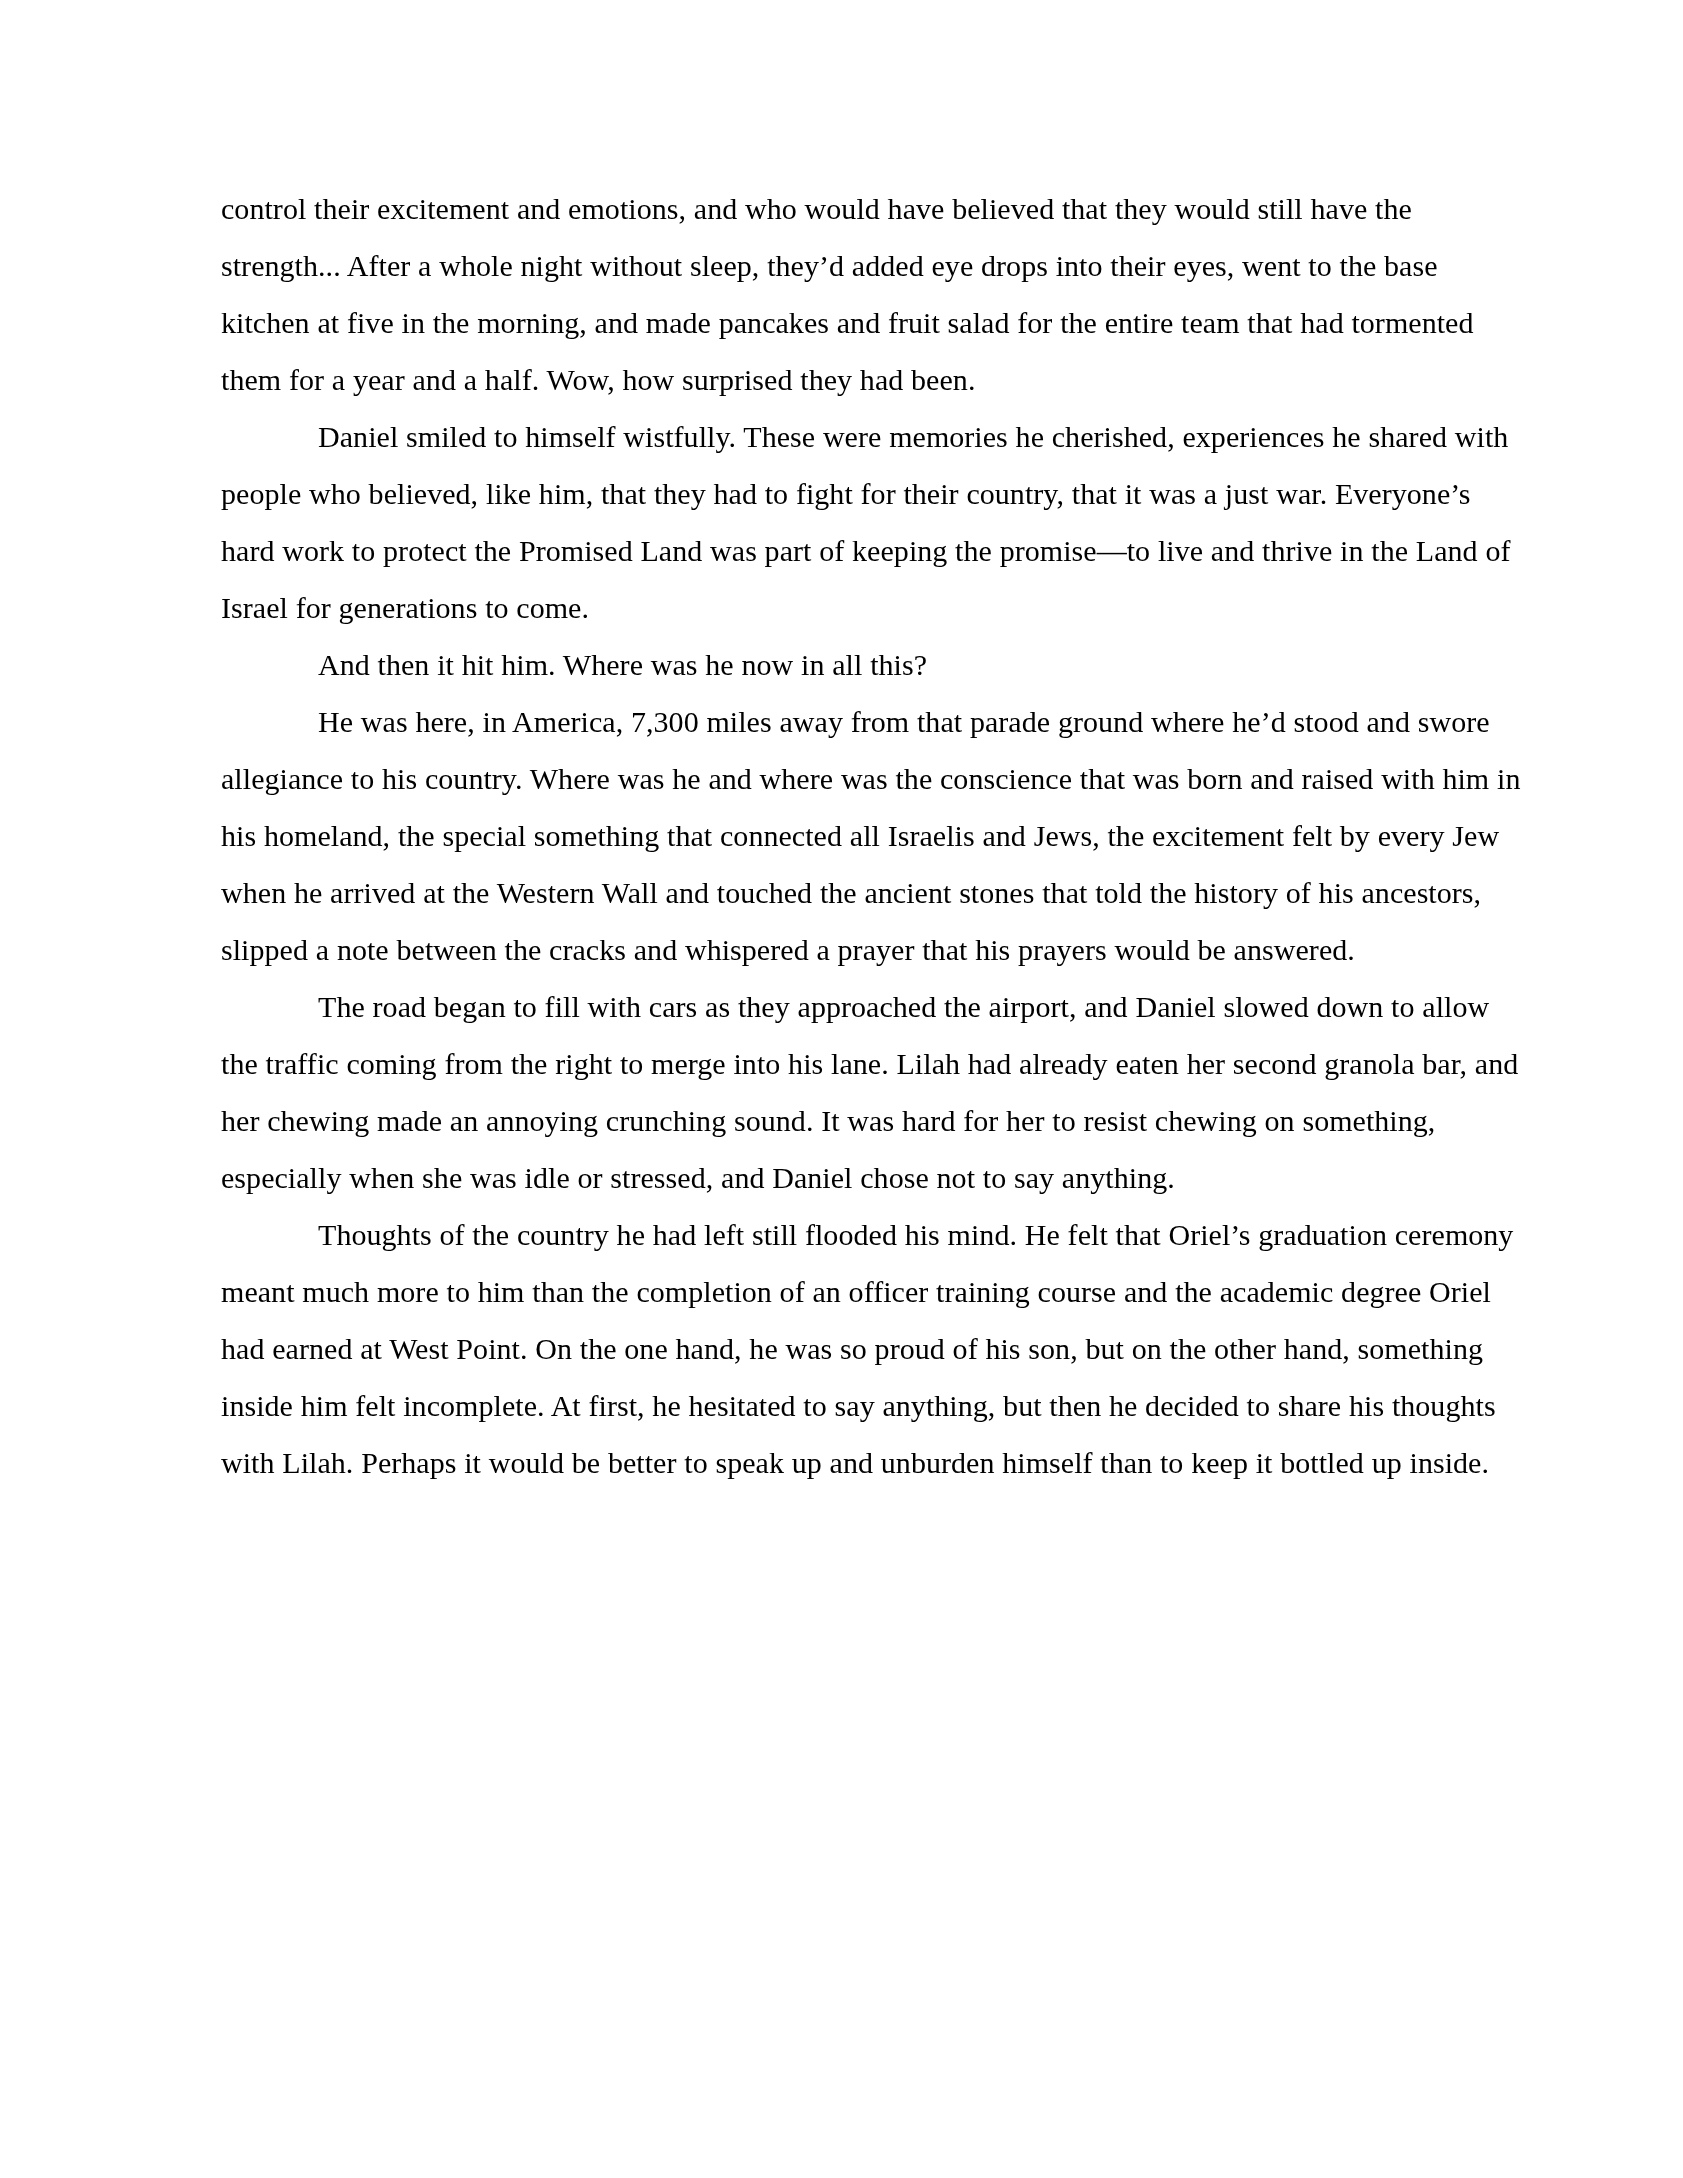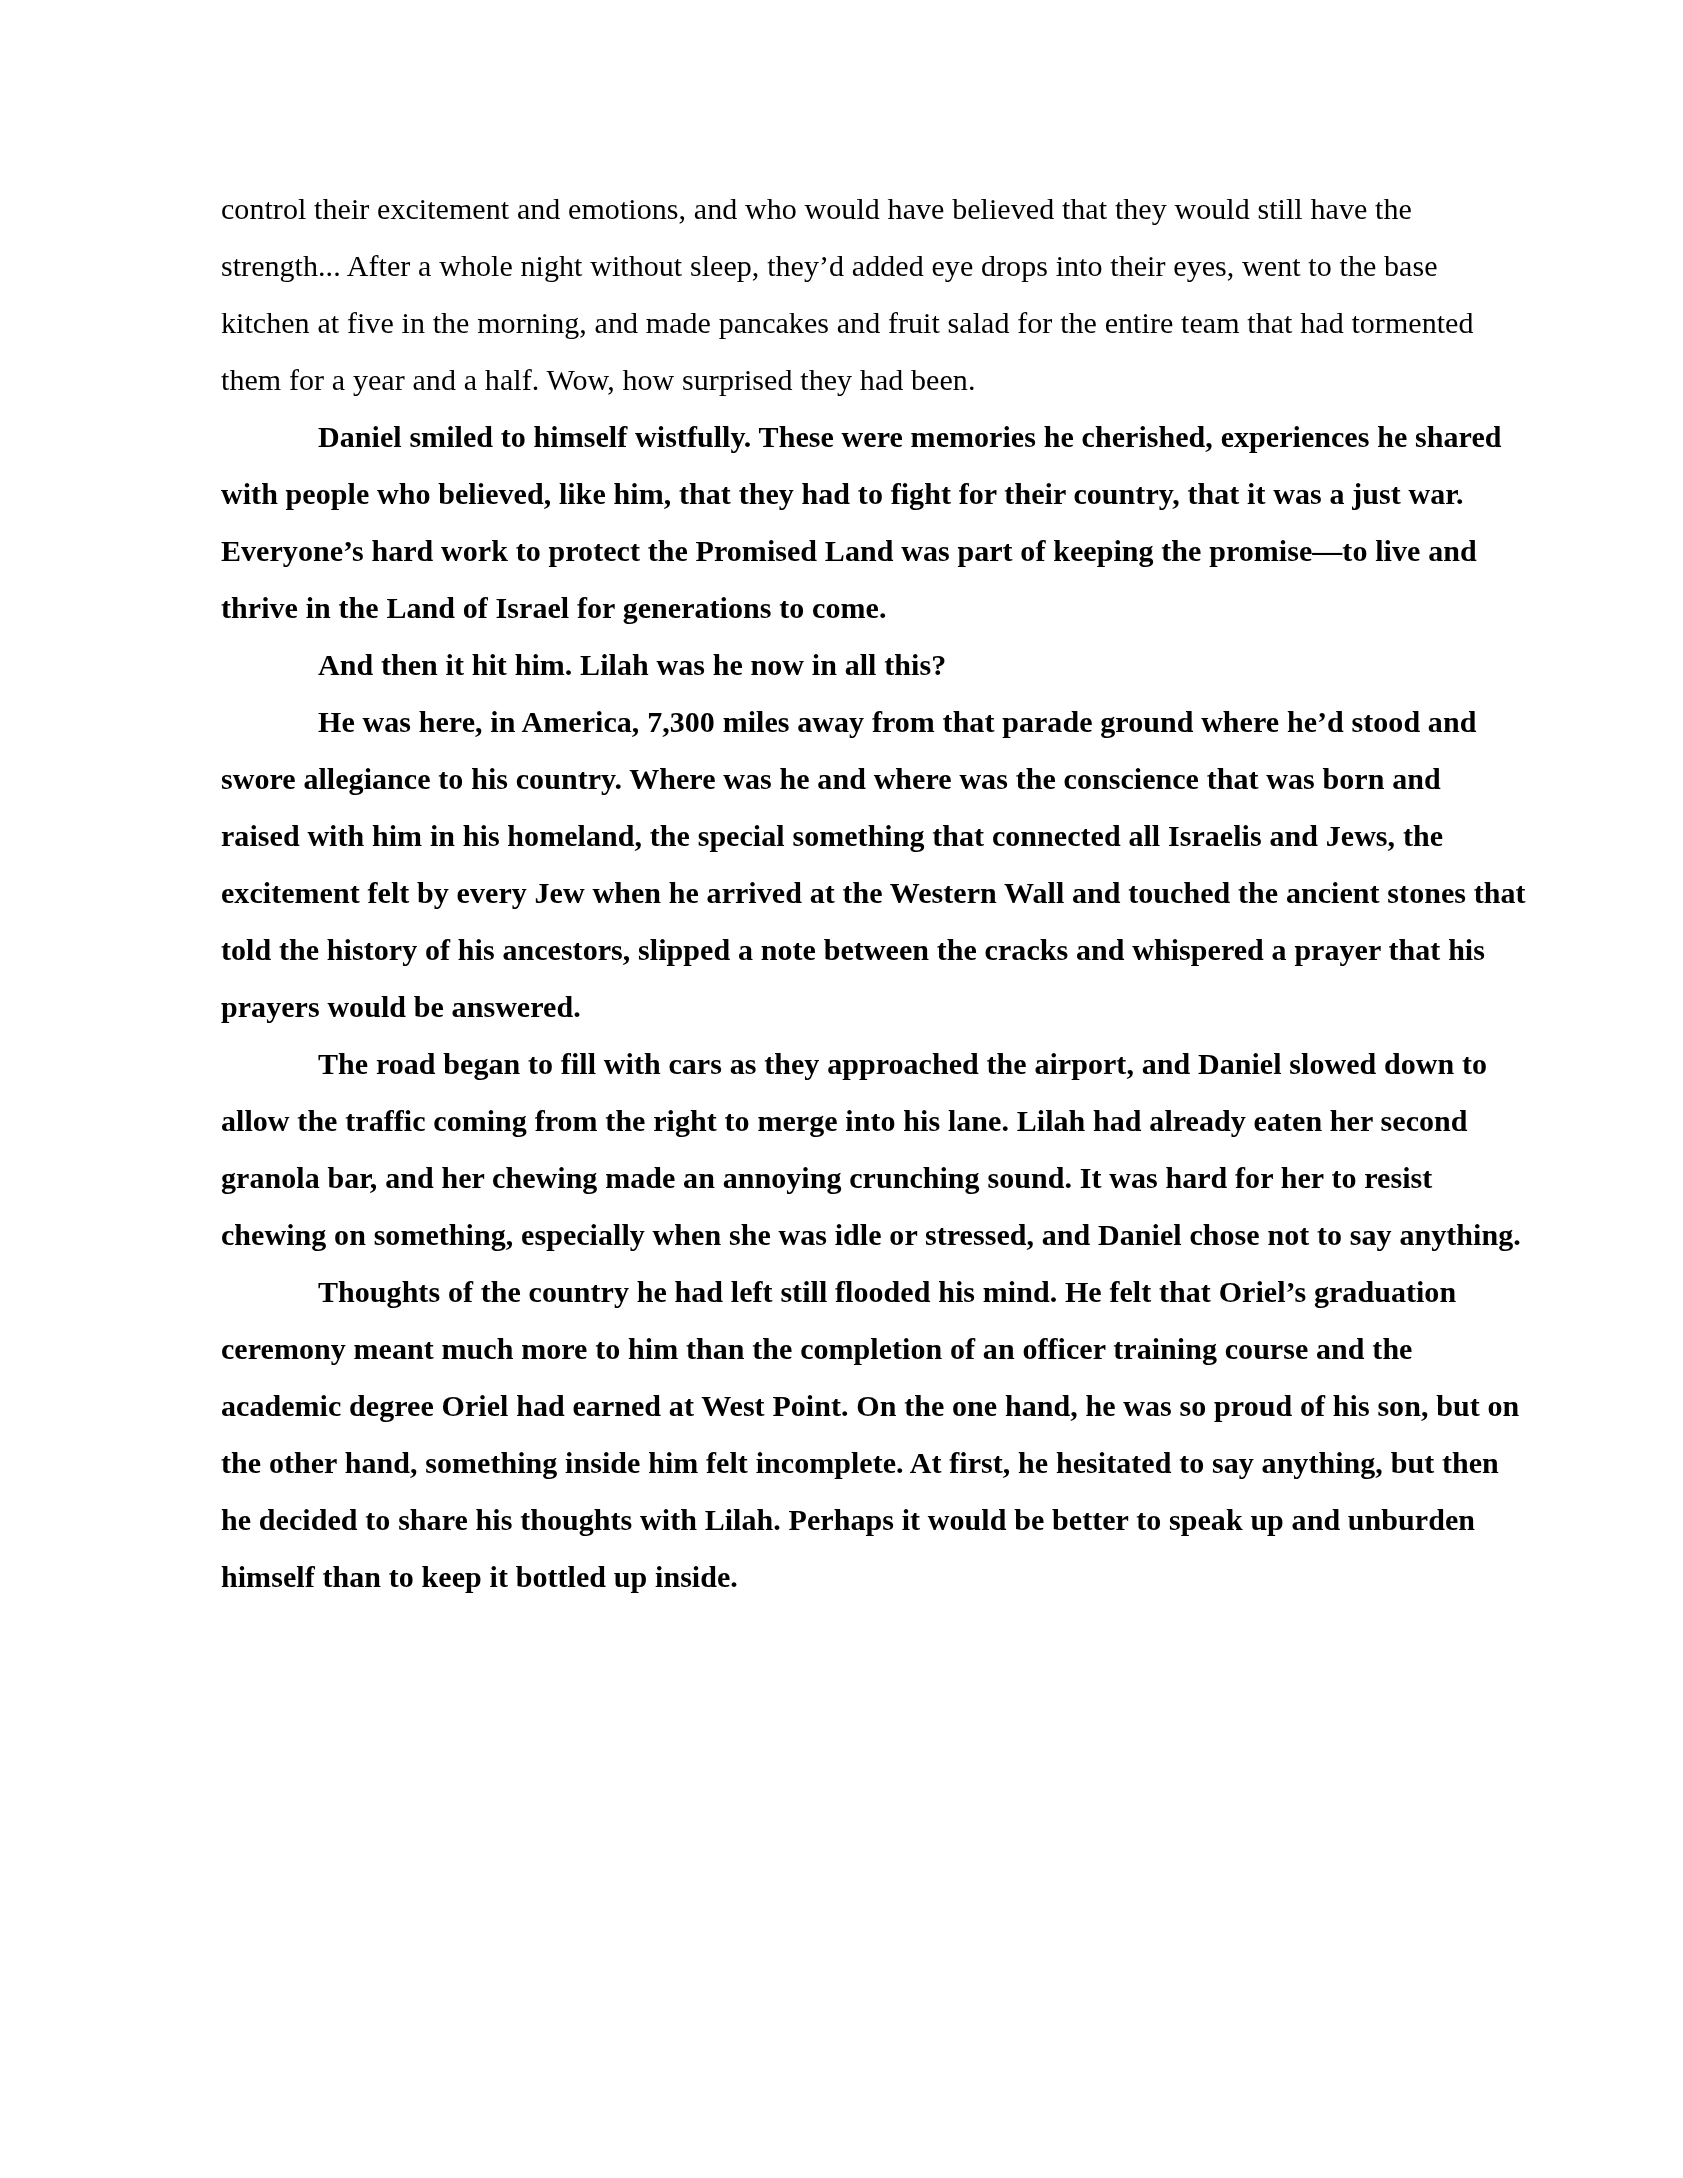--- a/index.html
+++ b/index.html
@@ -35,34 +35,33 @@
     text-indent: 0;
     letter-spacing: 0.05px;
     word-spacing: 0.2px;
     -webkit-font-smoothing: antialiased;
   }
   p.body-paragraph.indented {
     text-indent: 97px;
   }
   p.body-paragraph + p.body-paragraph {
     margin-top: 0;
-    font-weight: bold;
   }
 </style>
 </head>
 <body>
 
 <div class="page">
   <div class="text-column">
 
     <p class="body-paragraph">control their excitement and emotions, and who would have believed that they would still have the strength... After a whole night without sleep, they’d added eye drops into their eyes, went to the base kitchen at five in the morning, and made pancakes and fruit salad for the entire team that had tormented them for a year and a half. Wow, how surprised they had been.</p>
 
     <p class="body-paragraph indented">Daniel smiled to himself wistfully. These were memories he cherished, experiences he shared with people who believed, like him, that they had to fight for their country, that it was a just war. Everyone’s hard work to protect the Promised Land was part of keeping the promise—to live and thrive in the Land of Israel for generations to come.</p>
 
-    <p class="body-paragraph indented">And then it hit him. Lilah was he now in all this?</p>
+    <p class="body-paragraph indented">And then it hit him. Where was he now in all this?</p>
 
     <p class="body-paragraph indented">He was here, in America, 7,300 miles away from that parade ground where he’d stood and swore allegiance to his country. Where was he and where was the conscience that was born and raised with him in his homeland, the special something that connected all Israelis and Jews, the excitement felt by every Jew when he arrived at the Western Wall and touched the ancient stones that told the history of his ancestors, slipped a note between the cracks and whispered a prayer that his prayers would be answered.</p>
 
 
     <p class="body-paragraph indented">The road began to fill with cars as they approached the airport, and Daniel slowed down to allow the traffic coming from the right to merge into his lane. Lilah had already eaten her second granola bar, and her chewing made an annoying crunching sound. It was hard for her to resist chewing on something, especially when she was idle or stressed, and Daniel chose not to say anything.</p>
 
     <p class="body-paragraph indented">Thoughts of the country he had left still flooded his mind. He felt that Oriel’s graduation ceremony meant much more to him than the completion of an officer training course and the academic degree Oriel had earned at West Point. On the one hand, he was so proud of his son, but on the other hand, something inside him felt incomplete. At first, he hesitated to say anything, but then he decided to share his thoughts with Lilah. Perhaps it would be better to speak up and unburden himself than to keep it bottled up inside.</p>
 
   </div>
 </div>

